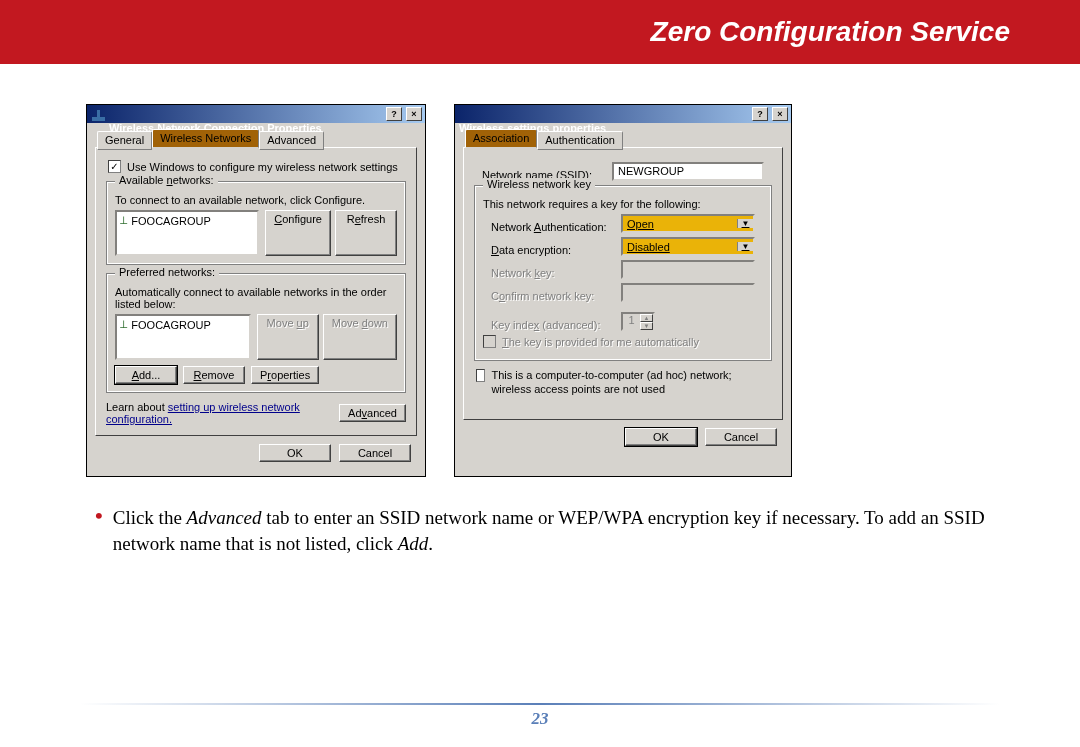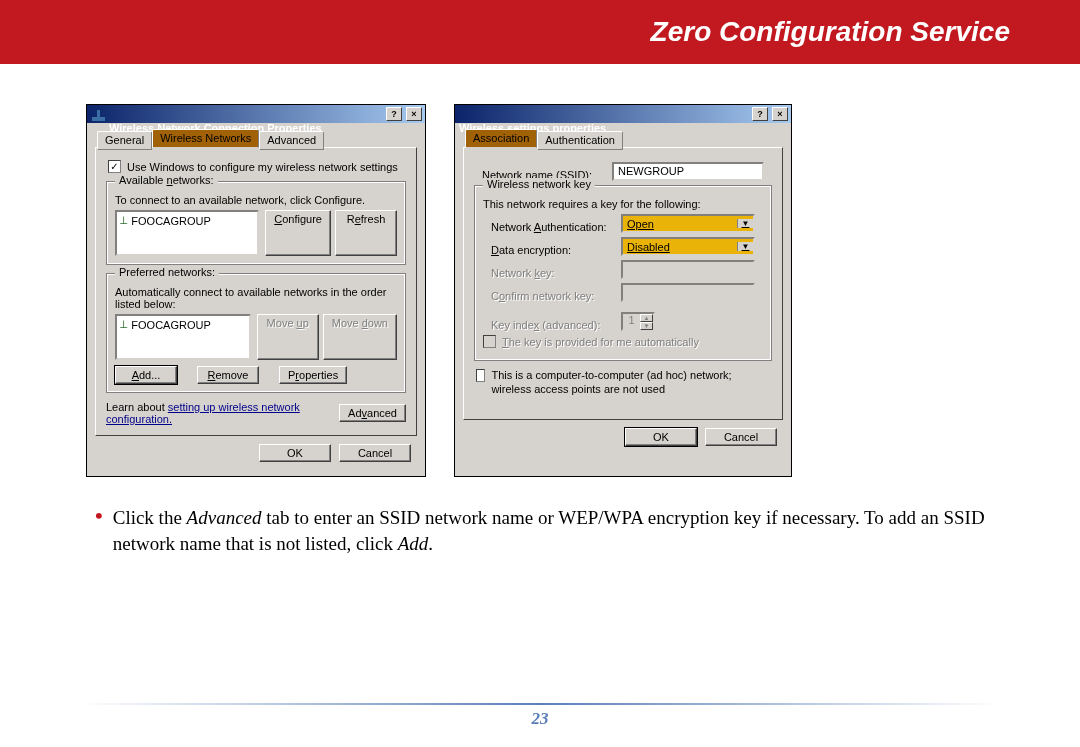--- a/index.html
+++ b/index.html
@@ -226,21 +226,21 @@
               <div class="list-item">
                 <span class="ant-icon">⟂</span>
                 <span>FOOCAGROUP</span>
               </div>
             </div>
             <div class="side-btns">
               <div class="btn disabled">Move <span class="u">u</span>p</div>
               <div class="btn disabled">Move <span class="u">d</span>own</div>
             </div>
           </div>
-          <div class="row" style="gap:20px;margin-top:6px">
+          <div class="row" style="gap:6px;margin-top:6px">
             <div class="btn btn-default"><span class="u">A</span>dd...</div>
             <div class="btn"><span class="u">R</span>emove</div>
             <div class="btn">P<span class="u">r</span>operties</div>
           </div>
         </div>
 
         <div class="row" style="align-items:center">
           <div style="flex:1;font-size:11px">
             <span>Learn about </span><span class="link">setting up wireless network configuration.</span>
           </div>

